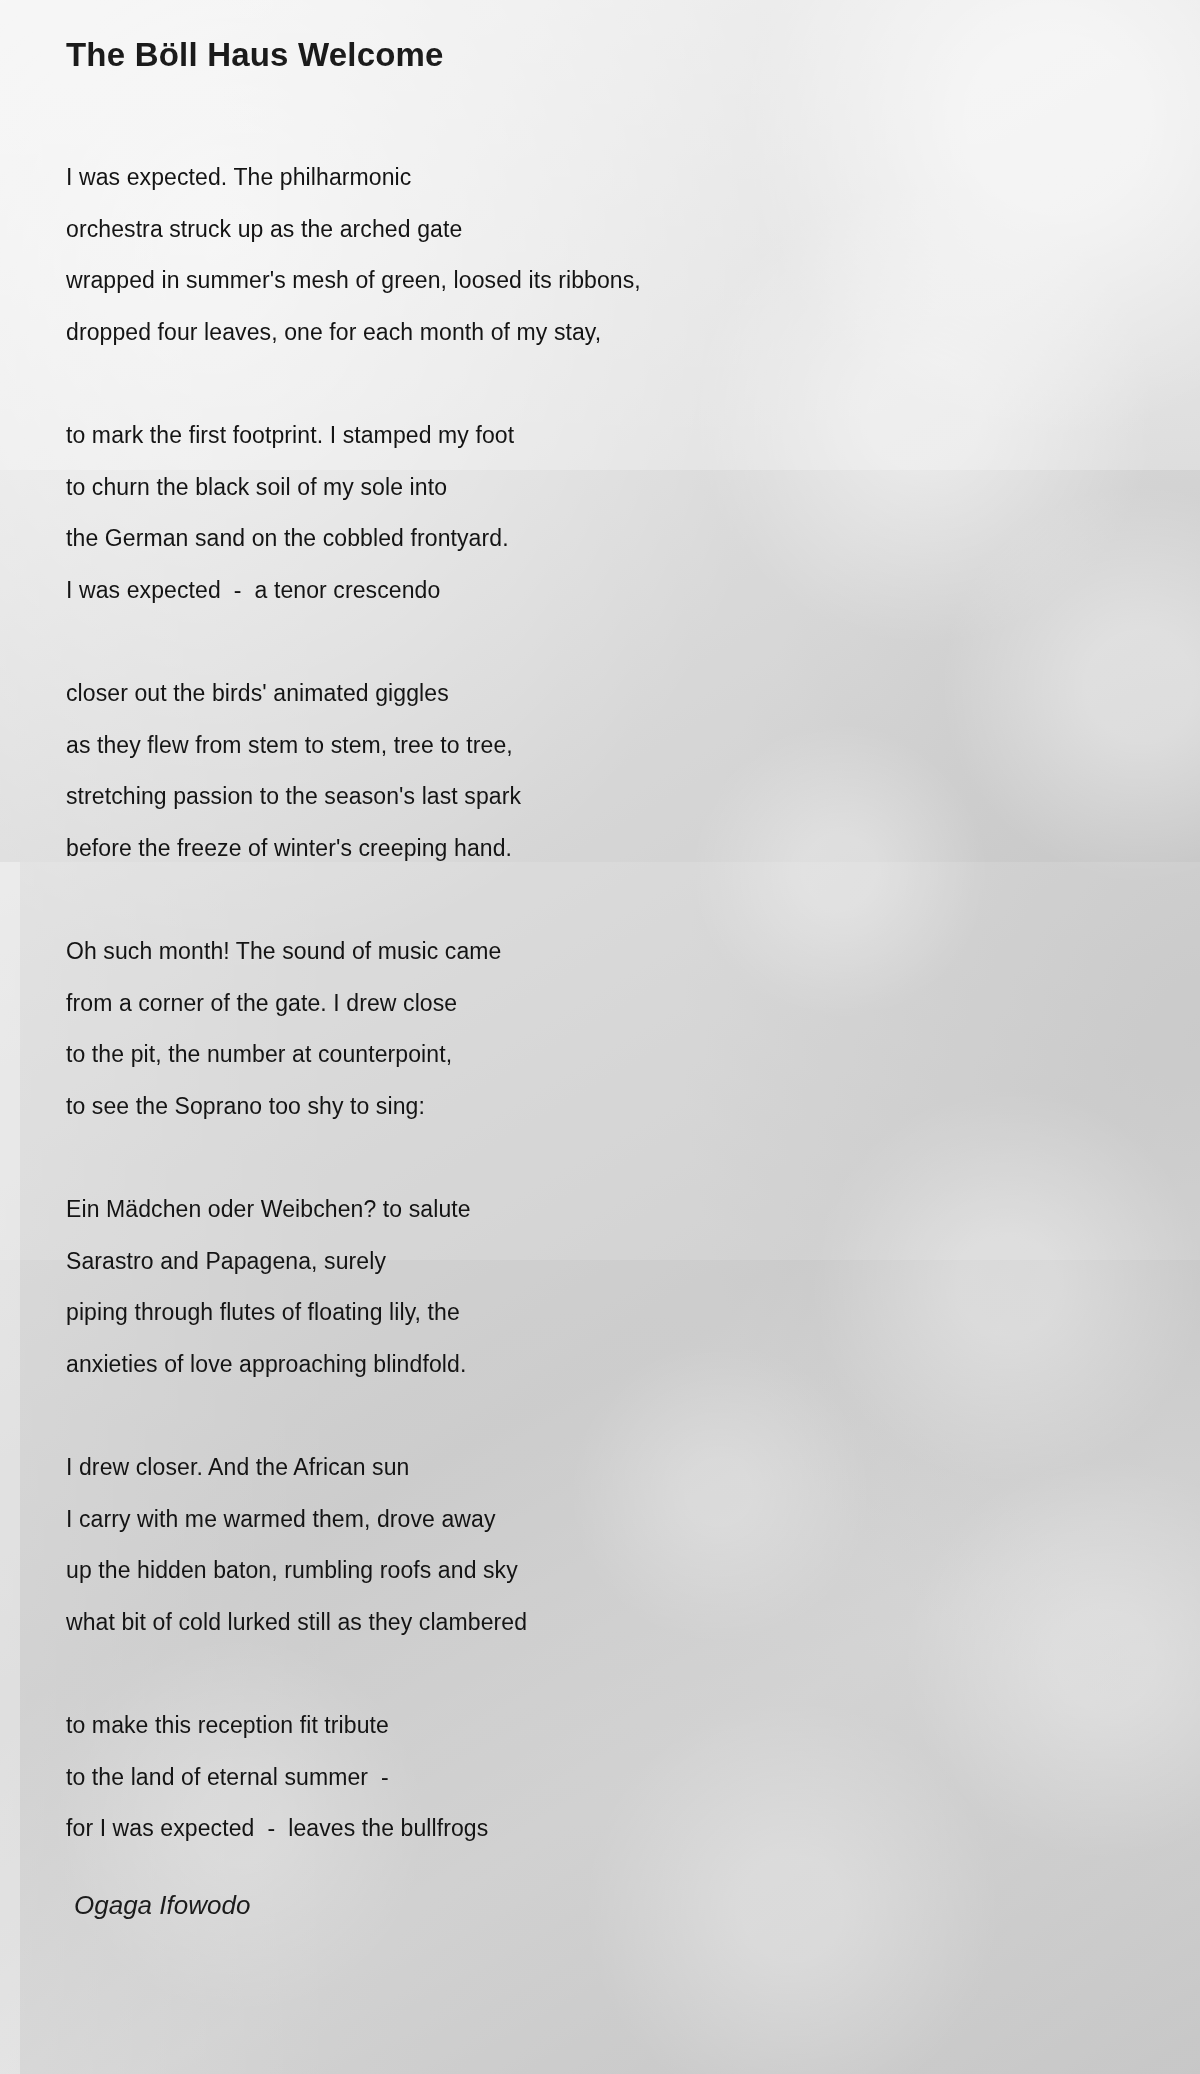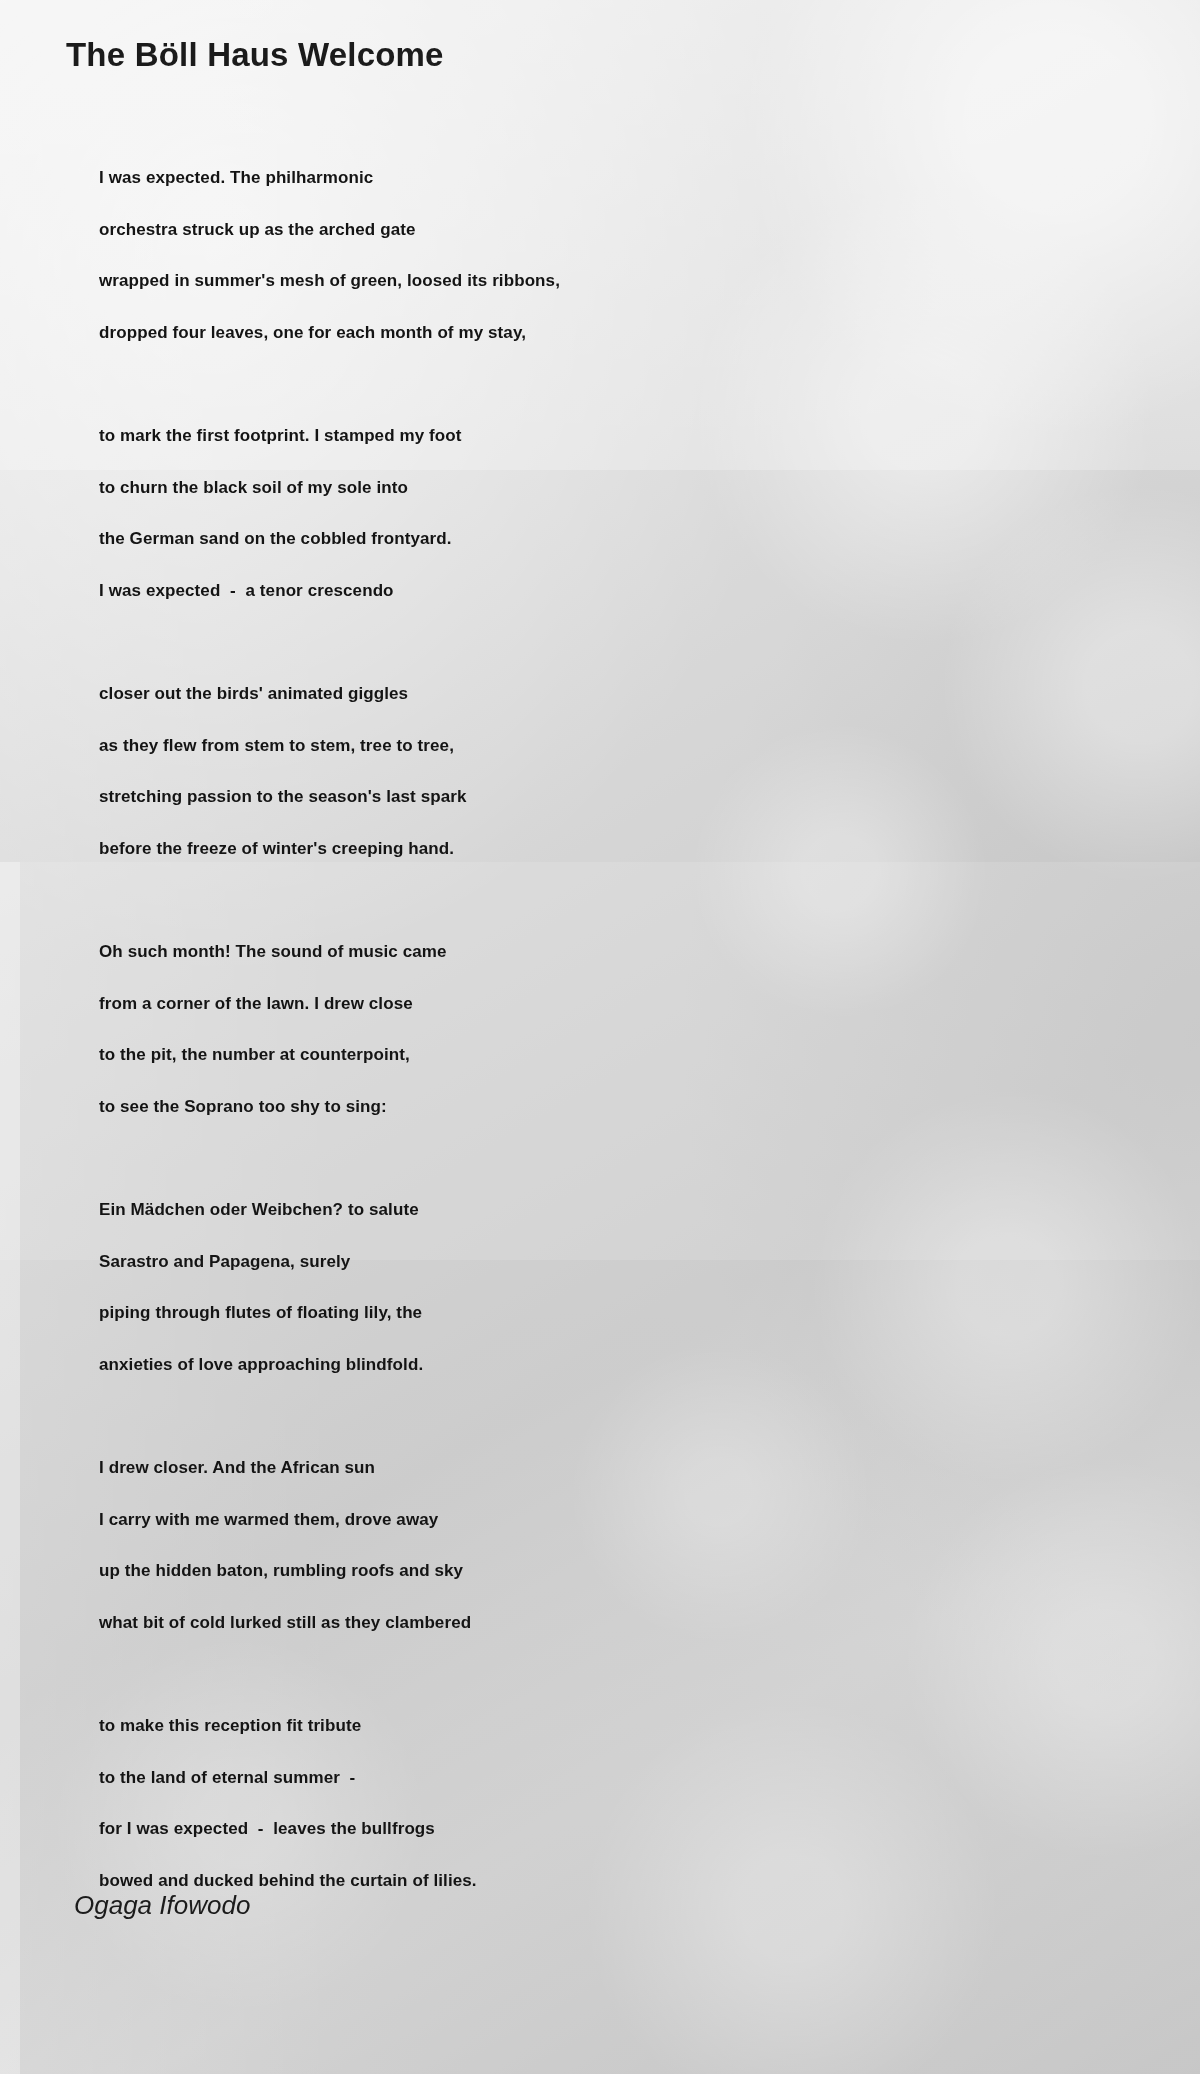--- a/index.html
+++ b/index.html
@@ -93,27 +93,26 @@
   .poem {
     position: absolute;
     left: 66px;
     top: 152px;
     width: 1000px;
   }
   .stanza {
     margin: 0 0 52px 0;
   }
   .line {
-    font-size: 17px;
-    font-weight: bold;
+    font-size: 23px;
+    font-weight: normal;
     color: #141414;
     line-height: 51.5px;
     white-space: pre;
     letter-spacing: 0.1px;
-    margin-left: 33px;
   }
   .author {
     position: absolute;
     left: 74px;
     top: 1890px;
     font-size: 26px;
     font-style: italic;
     color: #1b1b1b;
     white-space: nowrap;
   }
@@ -154,21 +153,21 @@
 
       <div class="stanza">
         <div class="line">closer out the birds' animated giggles</div>
         <div class="line">as they flew from stem to stem, tree to tree,</div>
         <div class="line">stretching passion to the season's last spark</div>
         <div class="line">before the freeze of winter's creeping hand.</div>
       </div>
 
       <div class="stanza">
         <div class="line">Oh such month! The sound of music came</div>
-        <div class="line">from a corner of the lawn. I drew close</div>
+        <div class="line">from a corner of the gate. I drew close</div>
         <div class="line">to the pit, the number at counterpoint,</div>
         <div class="line">to see the Soprano too shy to sing:</div>
       </div>
 
       <div class="stanza">
         <div class="line">Ein Mädchen oder Weibchen? to salute</div>
         <div class="line">Sarastro and Papagena, surely</div>
         <div class="line">piping through flutes of floating lily, the</div>
         <div class="line">anxieties of love approaching blindfold.</div>
       </div>
@@ -177,21 +176,20 @@
         <div class="line">I drew closer. And the African sun</div>
         <div class="line">I carry with me warmed them, drove away</div>
         <div class="line">up the hidden baton, rumbling roofs and sky</div>
         <div class="line">what bit of cold lurked still as they clambered</div>
       </div>
 
       <div class="stanza">
         <div class="line">to make this reception fit tribute</div>
         <div class="line">to the land of eternal summer  -</div>
         <div class="line">for I was expected  -  leaves the bullfrogs</div>
-        <div class="line">bowed and ducked behind the curtain of lilies.</div>
       </div>
 
     </div>
 
     <div class="author">Ogaga Ifowodo</div>
 
   </div>
 </div>
 
 </body></html>

